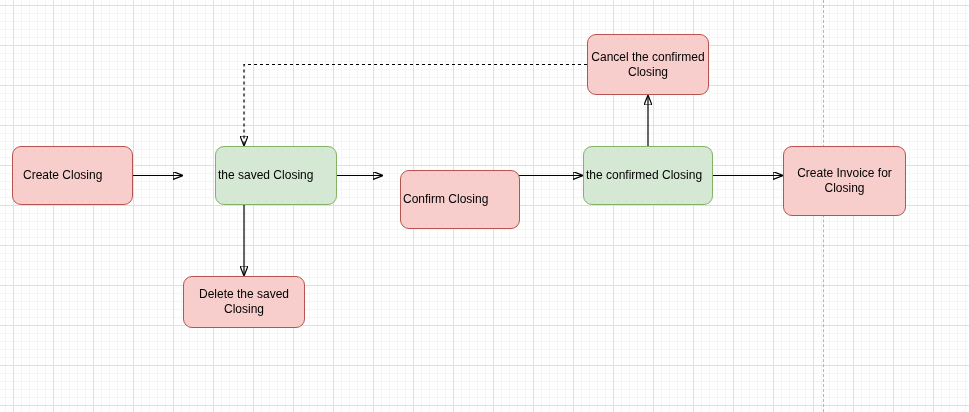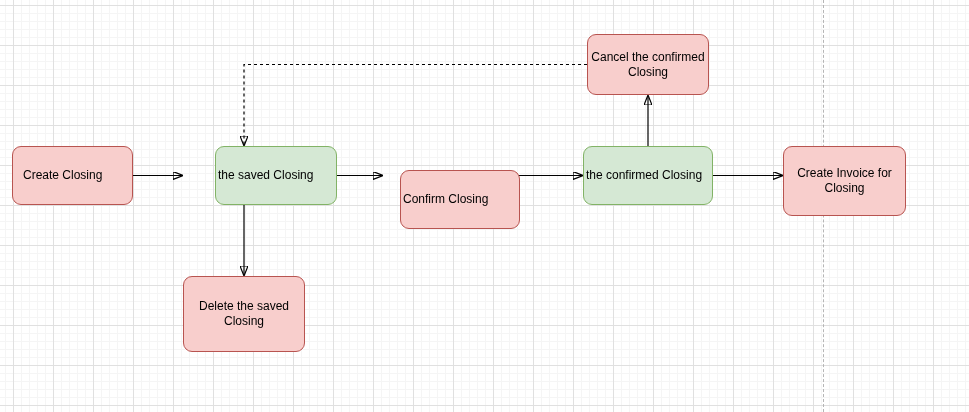--- a/index.html
+++ b/index.html
@@ -93,17 +93,17 @@
   </div>
 
   <div class="node" style="left: 783px; top: 146px; width: 123px; height: 70px; background-color: rgb(248, 206, 204); border-color: rgb(184, 84, 80);">
     <span class="node-label">Create Invoice for Closing</span>
   </div>
 
   <div class="node" style="left: 587px; top: 34px; width: 122px; height: 61px; background-color: rgb(248, 206, 204); border-color: rgb(184, 84, 80);">
     <span class="node-label">Cancel the confirmed Closing</span>
   </div>
 
-  <div class="node" style="left: 183px; top: 276px; width: 122px; height: 76px; background-color: rgb(248, 206, 204); border-color: rgb(184, 84, 80);">
+  <div class="node" style="left: 183px; top: 276px; width: 122px; height: 52px; background-color: rgb(248, 206, 204); border-color: rgb(184, 84, 80);">
     <span class="node-label">Delete the saved Closing</span>
   </div>
 
 </div>
 
 </body></html>

